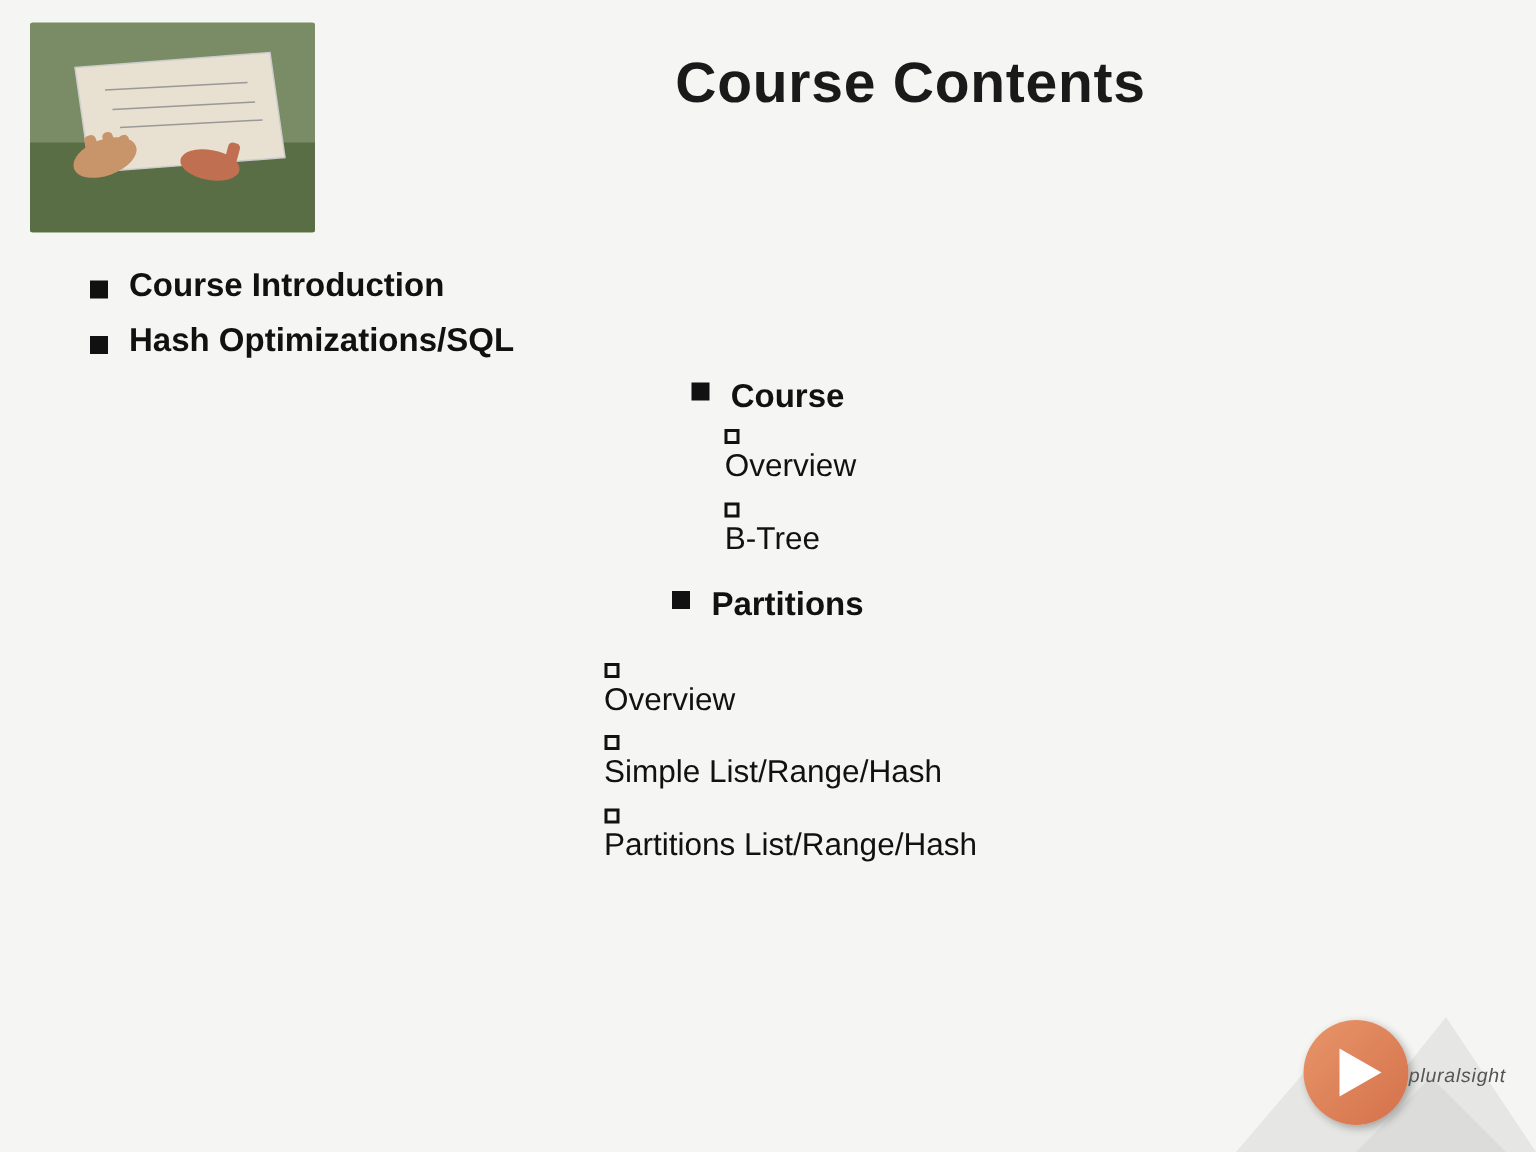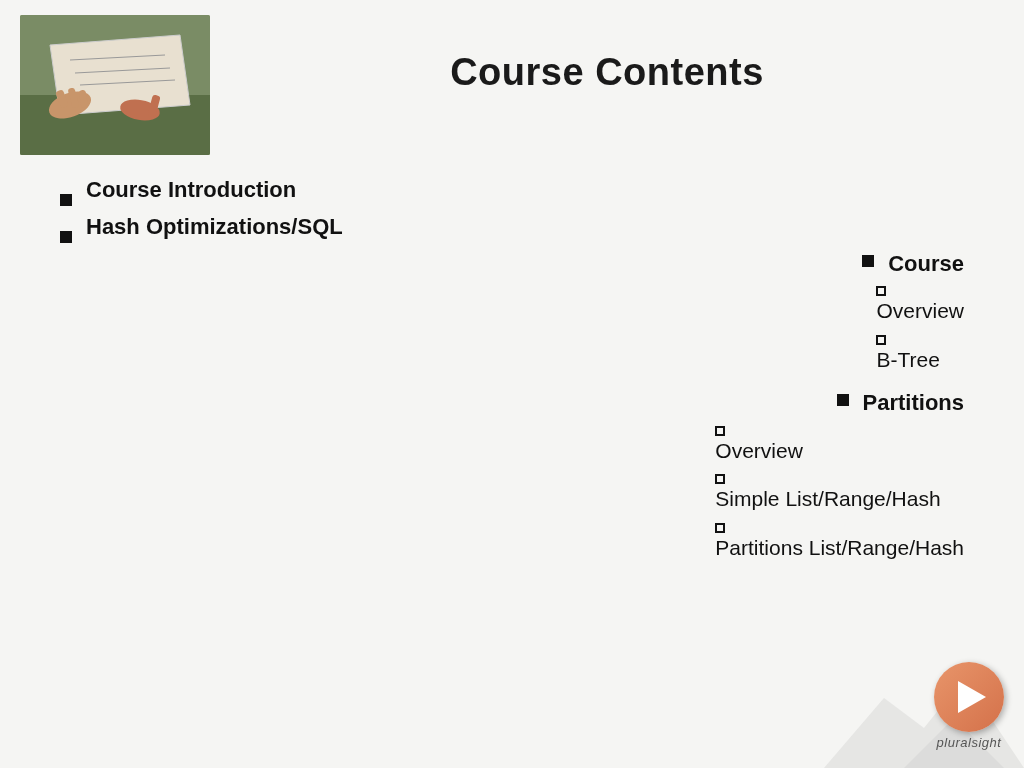--- a/index.html
+++ b/index.html
@@ -52,36 +52,35 @@
       justify-content: center;
       padding-top: 20px;
     }
 
     .slide-title {
       font-size: 38px;
       font-weight: 900;
       color: #1a1a1a;
       text-align: center;
       letter-spacing: 0.5px;
-      margin-top: 16px;
     }
 
     .content-area {
       padding: 10px 60px 20px 60px;
     }
 
     .main-list {
       list-style: none;
       margin: 0;
       padding: 0;
     }
 
     .main-list > li {
       display: flex;
-      align-items: flex-end;
+      align-items: center;
       margin-bottom: 6px;
       font-size: 22px;
       font-weight: 700;
       color: #111;
       line-height: 1.4;
     }
 
     .bullet-square {
       display: inline-block;
       width: 12px;
@@ -118,21 +117,20 @@
       margin-right: 14px;
       margin-top: 5px;
       flex-shrink: 0;
     }
 
     .pluralsight-logo {
       position: absolute;
       bottom: 18px;
       right: 20px;
       display: flex;
-      flex-direction: column;
       align-items: center;
     }
 
     .play-button-circle {
       width: 70px;
       height: 70px;
       border-radius: 50%;
       background: linear-gradient(135deg, #e8956a 0%, #d4714a 100%);
       display: flex;
       align-items: center;
@@ -223,21 +221,21 @@
             <span class="bullet-small-square"></span>
             <span>Overview</span>
           </li>
           <li>
             <span class="bullet-small-square"></span>
             <span>B-Tree</span>
           </li>
         </ul>
       </li>
 
-      <li style="flex-direction: column;">
+      <li style="flex-direction: column; gap: 16px;">
         <div style="display:flex; align-items:flex-start;">
           <span class="bullet-square"></span>
           <span>Partitions</span>
         </div>
         <ul class="sub-list">
           <li>
             <span class="bullet-small-square"></span>
             <span>Overview</span>
           </li>
           <li>

